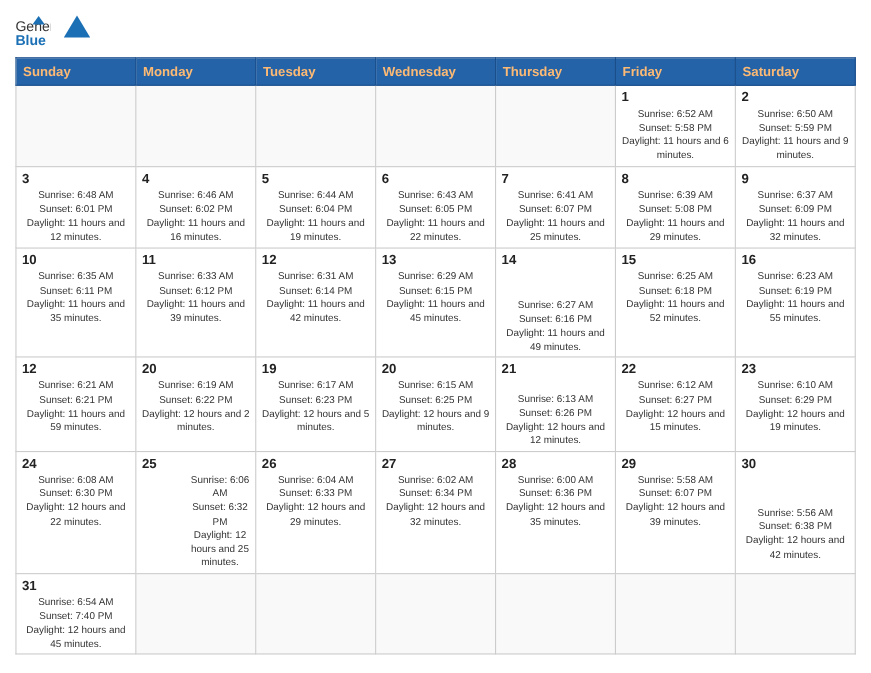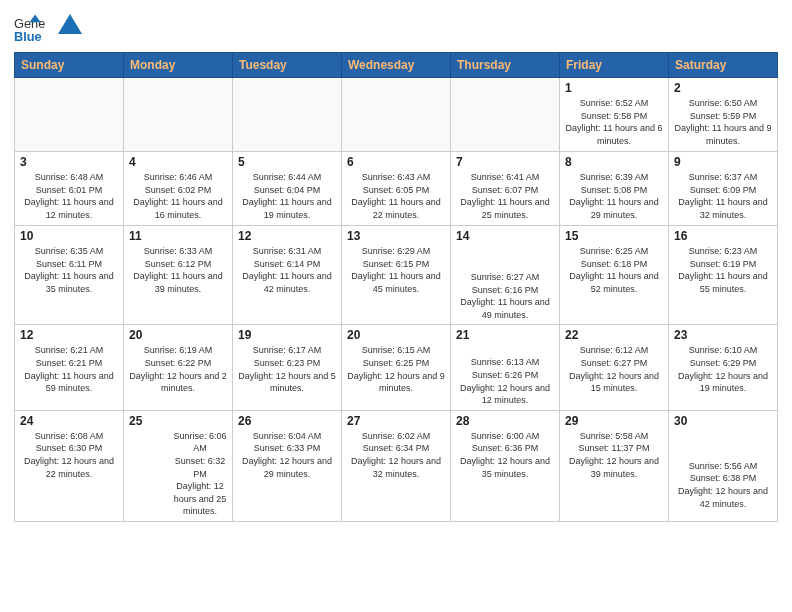--- a/index.html
+++ b/index.html
@@ -306,25 +306,39 @@
           </td>
           <td>
             <div class="day-num">28</div>
             <div class="day-info" style="white-space: pre-line;">Sunrise: 6:00 AM
 Sunset: 6:36 PM
 Daylight: 12 hours and 35 minutes.</div>
           </td>
           <td>
             <div class="day-num">29</div>
             <div class="day-info" style="white-space: pre-line;">Sunrise: 5:58 AM
-Sunset: 11:37 PM
+Sunset: 6:07 PM
 Daylight: 12 hours and 39 minutes.</div>
           </td>
           <td>
             <div class="day-num">30</div>
             <div class="day-info" style="white-space: pre-line; margin-top: 32px;">Sunrise: 5:56 AM
 Sunset: 6:38 PM
 Daylight: 12 hours and 42 minutes.</div>
           </td>
+        </tr>
+        <tr class="last-row">
+          <td>
+            <div class="day-num">31</div>
+            <div class="day-info" style="white-space: pre-line;">Sunrise: 6:54 AM
+Sunset: 7:40 PM
+Daylight: 12 hours and 45 minutes.</div>
+          </td>
+          <td class="empty-cell"></td>
+          <td class="empty-cell"></td>
+          <td class="empty-cell"></td>
+          <td class="empty-cell"></td>
+          <td class="empty-cell"></td>
+          <td class="empty-cell"></td>
         </tr>
       </tbody>
   </table>
 </div>
 
 </body></html>

